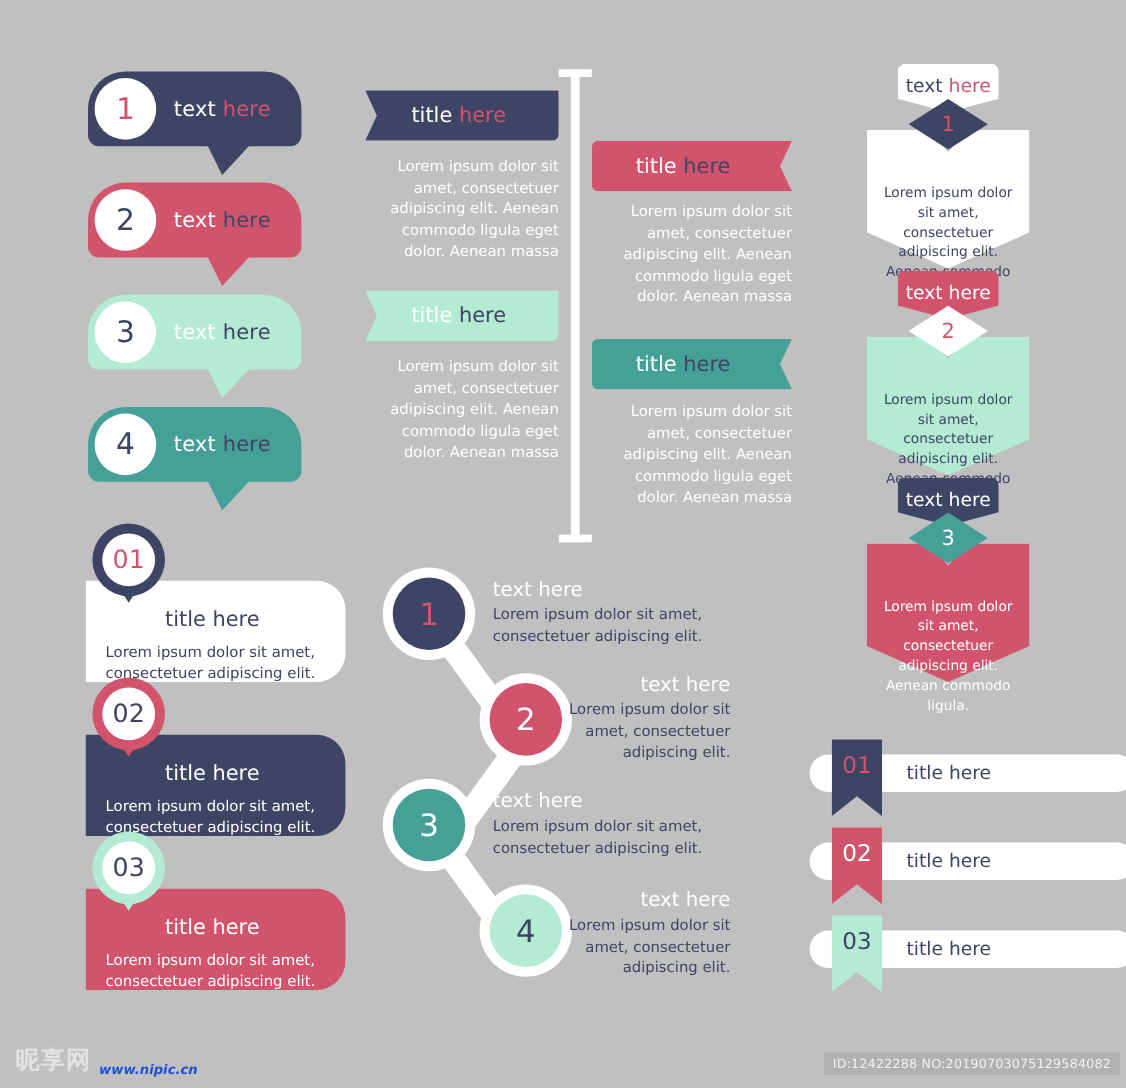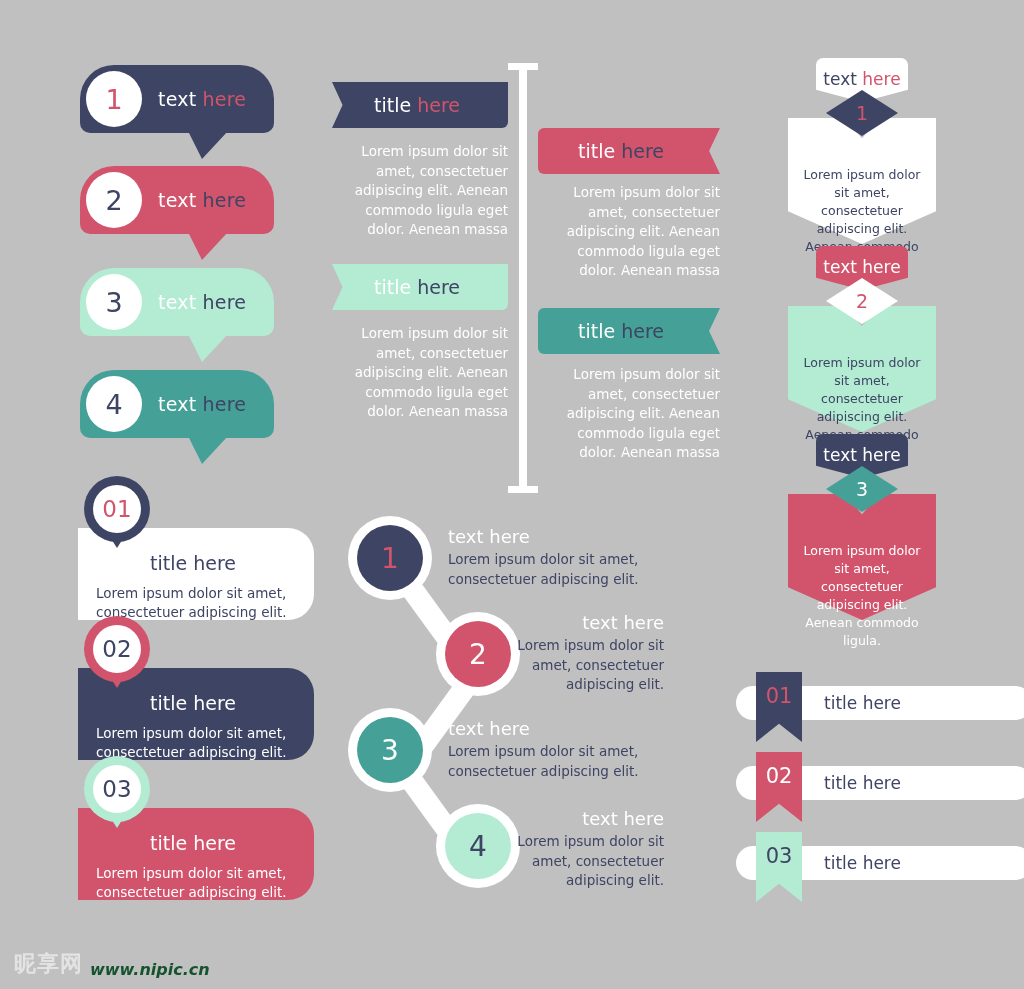--- a/index.html
+++ b/index.html
@@ -78,21 +78,21 @@
   .pill span{font-size:17px;color:#3e4463;}
   .bmk{position:absolute;width:46px;
        clip-path:polygon(0 0,100% 0,100% 100%,50% 74%,0 100%);
        display:flex;align-items:flex-start;justify-content:center;}
   .bmk span{margin-top:12px;font-size:21px;}
 
   
   .wm{position:absolute;left:14px;bottom:10px;display:flex;align-items:flex-end;gap:7px;}
   .wm .cjk{font-size:22px;font-weight:700;color:#e3e3e3;letter-spacing:1px;
            font-family:"DejaVu Sans",sans-serif;}
-  .wm .url{font-size:16px;color:#14532d;font-style:italic;font-weight:700;}
+  .wm .url{font-size:12px;color:#1d4ed8;font-style:italic;font-weight:700;}
   .idbadge{position:absolute;right:6px;bottom:12px;background:#b1b1b1;color:#f2f2f2;
            font-size:11.5px;padding:3px 8px;letter-spacing:.2px;}
 </style>
 </head>
 <body>
 
 <div id="stage">
 
   <div class="abs" style="left:80px;top:65px;width:260px;height:390px;">
 
@@ -314,14 +314,15 @@
     </div>
     <div class="bmk" style="left:20px;top:168px;height:70px;background:#b3ebd3;">
       <span style="color:#3e4463;">03</span>
     </div>
   </div>
 
   <div class="wm">
     <span class="cjk">昵享网</span>
     <span class="url">www.nipic.cn</span>
   </div>
+  <div class="idbadge">ID:12422288 NO:20190703075129584082</div>
 
 </div>
 
 </body></html>

